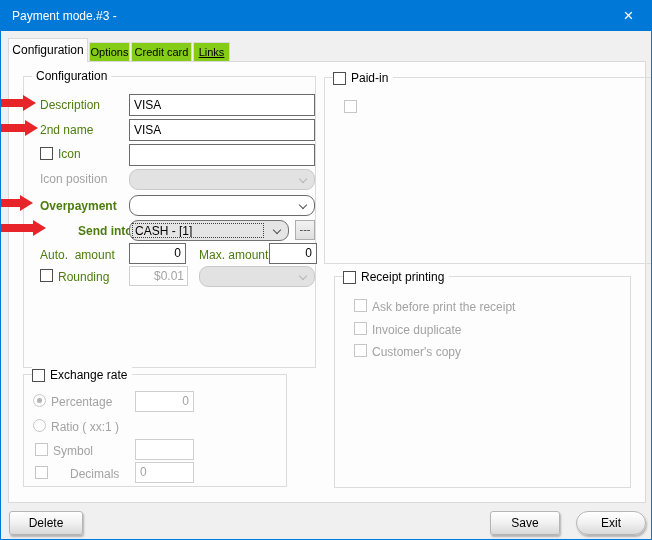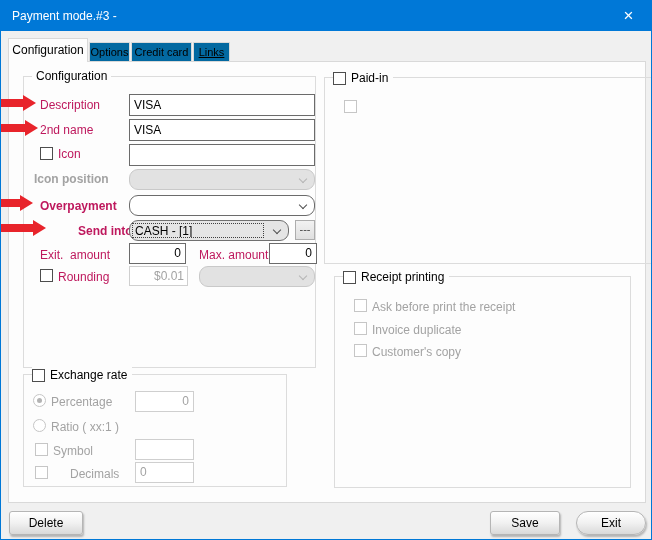--- a/index.html
+++ b/index.html
@@ -4,35 +4,35 @@
 <style>
   * { margin:0; padding:0; box-sizing:border-box; }
   body { background:#ffffff; font-family:"Liberation Sans","DejaVu Sans",sans-serif; }
   .win { position:relative; width:652px; height:540px; border:1px solid #0078d7;
          background:#f0f0f0; overflow:hidden; }
   .titlebar { position:absolute; left:0; top:0; width:100%; height:30px; background:#0078d7; }
   .title-text { position:absolute; left:11px; top:8px; color:#ffffff; font-size:12px; white-space:pre; }
   .close-btn { position:absolute; right:0; top:0; width:45px; height:30px; display:flex;
                align-items:center; justify-content:center; color:#ffffff; font-size:17px; cursor:default; }
   
-  .tab { position:absolute; background:#0369a1; border:1px solid #d9d9d9; border-bottom:none;
+  .tab { position:absolute; background:#84cc16; border:1px solid #d9d9d9; border-bottom:none;
          font-size:11px; text-align:center; color:#000; overflow:hidden; z-index:2; }
   .tab.active { background:#fdfdfd; z-index:4; font-size:12px; }
   .page { position:absolute; left:7px; top:60px; width:638px; height:442px;
           background:#fdfdfd; border:1px solid #d9d9d9; z-index:1; }
   
   .group { position:absolute; border:1px solid #dcdcdc; z-index:3; }
   .group-title { position:absolute; left:8px; top:-8px; background:#fdfdfd; padding:0 4px;
                  font-size:12px; color:#000; white-space:pre; }
   .group-head { position:absolute; left:8px; top:-8px; background:#fdfdfd; height:16px;
                 display:flex; align-items:center; padding-right:5px; }
   .group-head .cb { position:static; margin-right:5px; }
   .group-head .head-lbl { font-size:12px; color:#000; white-space:pre; }
   
-  .lbl { position:absolute; font-size:12px; color:#be185d; white-space:pre; }
+  .lbl { position:absolute; font-size:12px; color:#4d7c0f; white-space:pre; }
   .lbl.dis { color:#a3a3a3; }
   .edit { position:absolute; background:#fff; border:1px solid #6b6b6b; color:#000;
           font-size:12px; line-height:19px; padding:0 4px; overflow:hidden; white-space:pre; }
   .edit.num { text-align:right; }
   .edit.dis { border-color:#cfcfcf; color:#a3a3a3; }
   .combo { position:absolute; font-size:12px; line-height:19px; padding:0 5px; overflow:hidden; white-space:pre;border-radius:9px; }
   .combo.en { background:#fff; border:1px solid #6b6b6b; color:#000; }
   .combo.dis { background:#e2e2e2; border:1px solid #c9c9c9; color:#9c9c9c; }
   .combo.focus { background:#e5e5e5; border:1px solid #707070; color:#000; padding:0; }
   .combo.focus .focus-val { position:absolute; left:2px; top:2px; right:24px; bottom:2px;
@@ -81,40 +81,40 @@
     <span class="lbl" style="left:16px; top:21px;">Description</span>
     <div class="edit" style="left:105px; top:17px; width:186px; height:22px; line-height:20px;">VISA</div>
 
     <span class="lbl" style="left:16px; top:46px;">2nd name</span>
     <div class="edit" style="left:105px; top:42px; width:186px; height:22px; line-height:20px;">VISA</div>
 
     <span class="cb" style="left:16px; top:70px;"></span>
     <span class="lbl" style="left:34px; top:70px;">Icon</span>
     <div class="edit" style="left:105px; top:67px; width:186px; height:22px; line-height:20px;"></div>
 
-    <span class="lbl dis" style="left:10px; top:95px;font-weight:bold;">Icon position</span>
+    <span class="lbl dis" style="left:16px; top:95px;">Icon position</span>
     <div class="combo dis" style="left:105px; top:92px; width:186px; height:21px;">
       
       <span class="chev dis"></span>
     </div>
 
     <span class="lbl" style="left:16px; top:122px; font-weight:bold;">Overpayment</span>
     <div class="combo en" style="left:105px; top:118px; width:186px; height:21px;">
       
       <span class="chev"></span>
     </div>
 
     <span class="lbl" style="left:28px; top:147px; font-weight:bold;margin-left:26px;">Send into</span>
     <div class="combo focus" style="left:105px; top:143px; width:160px; height:21px;">
       <span class="focus-val">CASH - [1]</span>
       <span class="chev"></span>
     </div>
     <div class="mini-btn" style="left:271px; top:143px; width:20px; height:20px;">---</div>
 
-    <span class="lbl" style="left:16px; top:171px;">Exit.  amount</span>
+    <span class="lbl" style="left:16px; top:171px;">Auto.  amount</span>
     <div class="edit num" style="left:105px; top:166px; width:57px; height:21px;">0</div>
     <span class="lbl" style="left:175px; top:171px;">Max. amount</span>
     <div class="edit num" style="left:245px; top:166px; width:48px; height:21px;">0</div>
 
     <span class="cb" style="left:16px; top:192px;"></span>
     <span class="lbl" style="left:34px; top:193px;">Rounding</span>
     <div class="edit dis" style="left:105px; top:189px; width:59px; height:20px;padding-left:24px;">$0.01</div>
     <div class="combo dis" style="left:175px; top:189px; width:116px; height:21px;">
       
       <span class="chev dis"></span>

